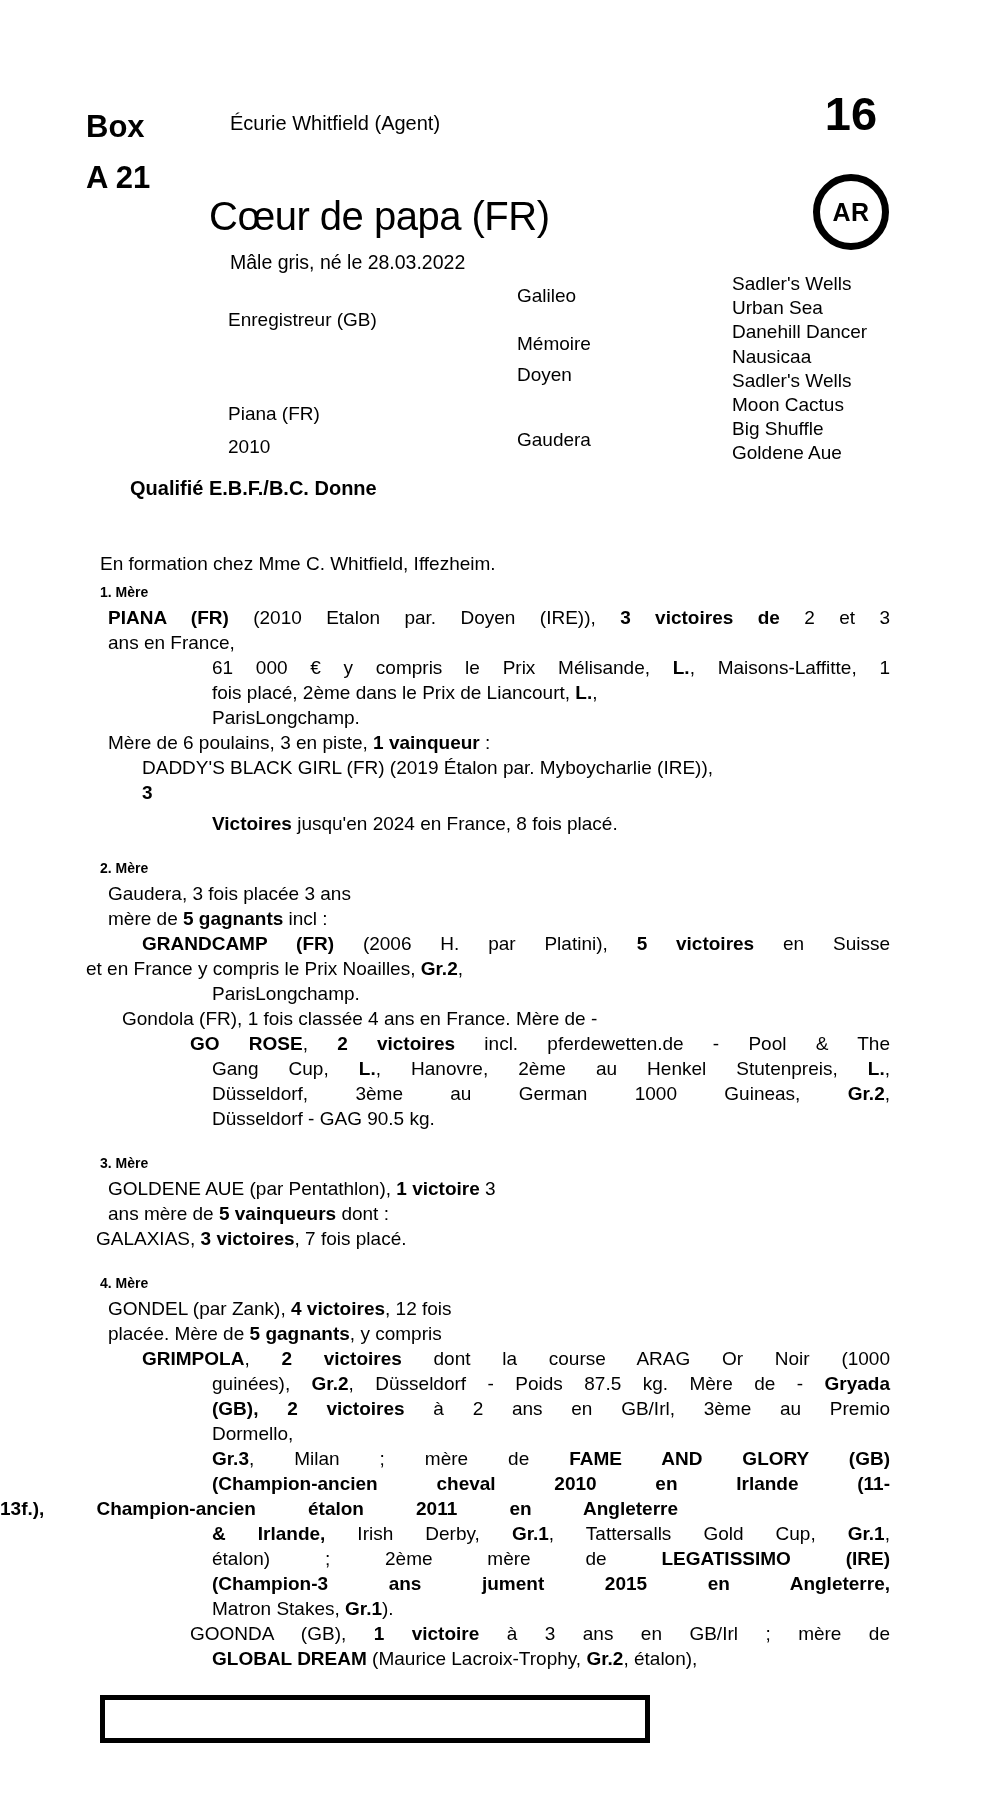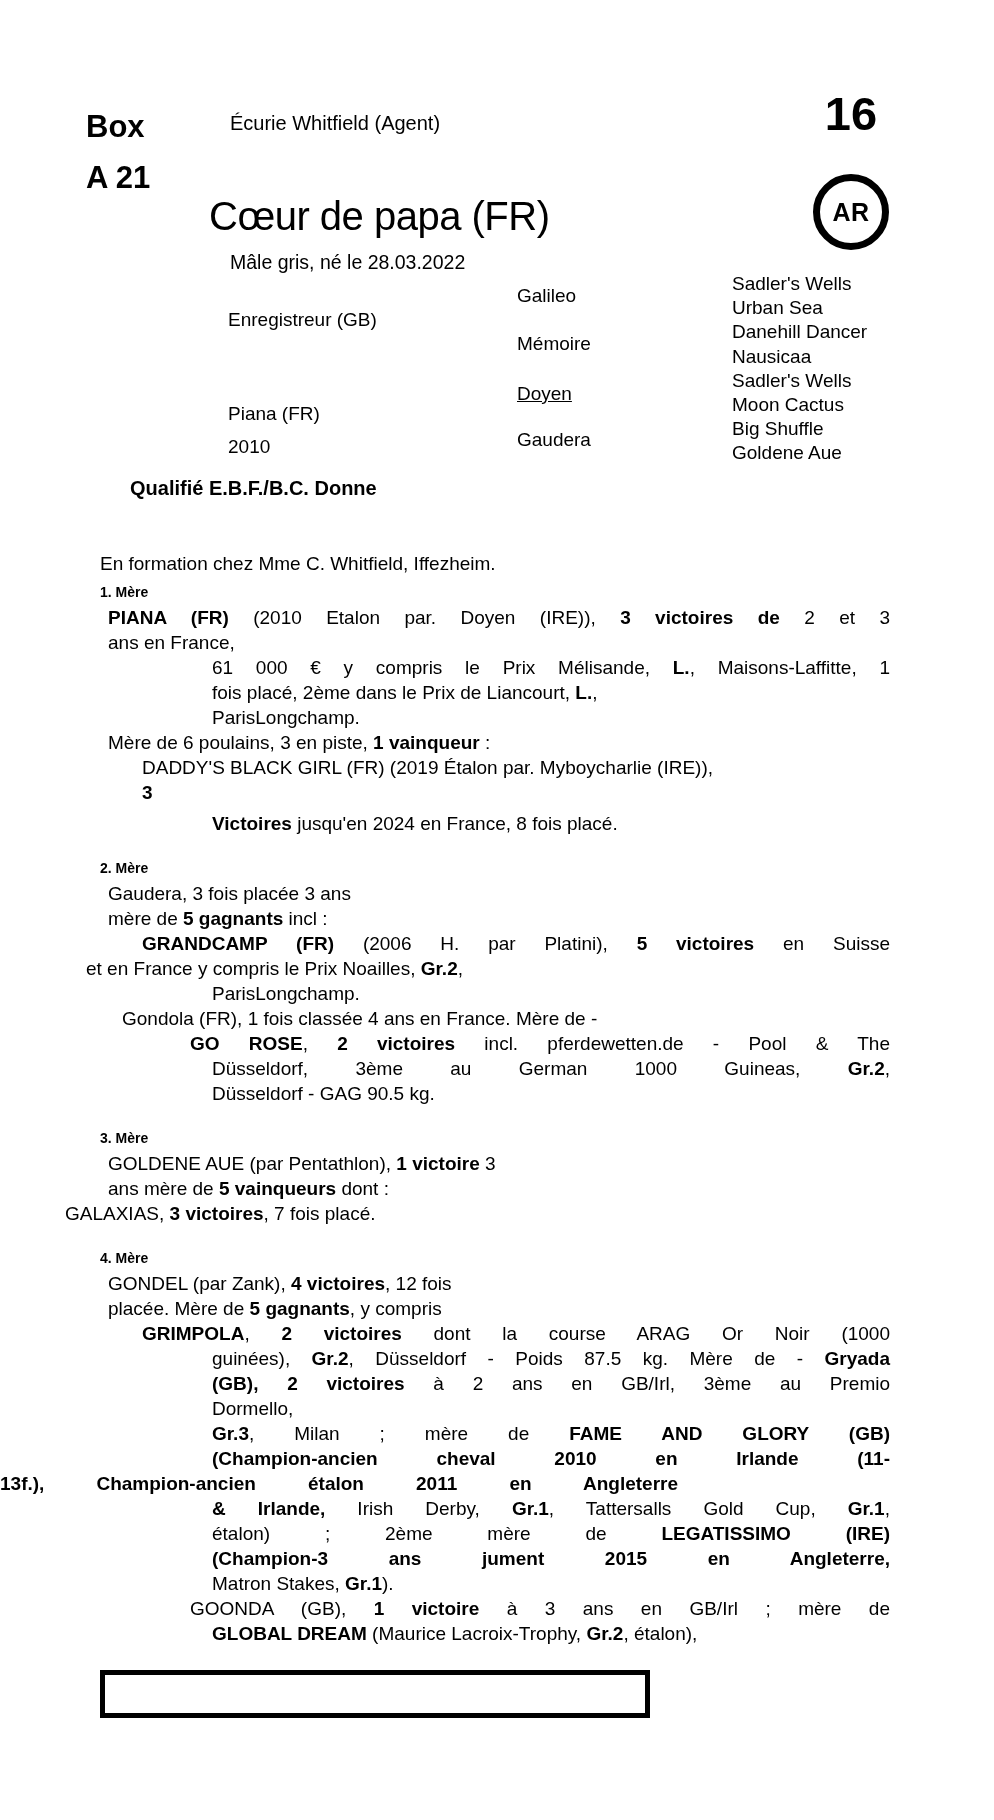--- a/index.html
+++ b/index.html
@@ -47,21 +47,21 @@
 
   <div>
     <div id="ped-g1">
         <div class="abs ped g1" style="top: 309px;">Enregistreur (GB)</div>
         <div class="abs ped g1" style="top: 403px;">Piana (FR)</div>
         <div class="abs ped g1" style="top: 436px;">2010</div>
       </div>
     <div id="ped-g2">
         <div class="abs ped g2" style="top: 285px;">Galileo</div>
         <div class="abs ped g2" style="top: 333px;">Mémoire</div>
-        <div class="abs ped g2" style="top: 383px; text-decoration: underline;">Doyen</div>
+        <div class="abs ped g2" style="top: 364px;">Doyen</div>
         <div class="abs ped g2" style="top: 429px;">Gaudera</div>
       </div>
     <div class="abs ped" id="ped-g3">
         <div>Sadler's Wells</div>
         <div>Urban Sea</div>
         <div>Danehill Dancer</div>
         <div>Nausicaa</div>
         <div>Sadler's Wells</div>
         <div>Moon Cactus</div>
         <div>Big Shuffle</div>
@@ -87,26 +87,27 @@
       <div class="bl" style="margin-left: 142px; width: 748px;"><span class="b">3</span></div>
       <div class="bl" style="margin-left: 212px; width: 678px; margin-top: 6px;"><span class="b">Victoires</span><span> jusqu'en 2024 en France, 8 fois placé.</span></div>
       <div class="bh" style="margin-left: 100px; width: 790px; margin-top: 20px;"><span class="b">2. Mère</span></div>
       <div class="bl" style="margin-left: 108px; width: 782px;"><span>Gaudera, 3 fois placée 3 ans</span></div>
       <div class="bl" style="margin-left: 108px; width: 782px;"><span>mère de </span><span class="b">5 gagnants</span><span> incl :</span></div>
       <div class="bl just" style="margin-left: 142px; width: 748px;"><span class="b">GRANDCAMP (FR) </span><span>(2006 H. par Platini), </span><span class="b">5 victoires</span><span> en Suisse</span></div>
       <div class="bl" style="margin-left: 86px; width: 678px;"><span>et en France y compris le Prix Noailles, </span><span class="b">Gr.2</span><span>,</span></div>
       <div class="bl" style="margin-left: 212px; width: 678px;"><span>ParisLongchamp.</span></div>
       <div class="bl" style="margin-left: 122px; width: 768px;"><span>Gondola (FR), 1 fois classée 4 ans en France. Mère de -</span></div>
       <div class="bl just" style="margin-left: 190px; width: 700px;"><span class="b">GO ROSE</span><span>, </span><span class="b">2 victoires</span><span> incl. pferdewetten.de - Pool &amp; The</span></div>
+      <div class="bl just" style="margin-left: 212px; width: 678px;"><span>Gang Cup, </span><span class="b">L.</span><span>, Hanovre, 2ème au Henkel Stutenpreis, </span><span class="b">L.</span><span>,</span></div>
       <div class="bl just" style="margin-left: 212px; width: 678px;"><span>Düsseldorf, 3ème au German 1000 Guineas, </span><span class="b">Gr.2</span><span>,</span></div>
       <div class="bl" style="margin-left: 212px; width: 678px;"><span>Düsseldorf - GAG 90.5 kg.</span></div>
       <div class="bh" style="margin-left: 100px; width: 790px; margin-top: 20px;"><span class="b">3. Mère</span></div>
       <div class="bl" style="margin-left: 108px; width: 782px;"><span>GOLDENE AUE (par Pentathlon), </span><span class="b">1 victoire</span><span> 3</span></div>
       <div class="bl" style="margin-left: 108px; width: 782px;"><span>ans mère de </span><span class="b">5 vainqueurs</span><span> dont :</span></div>
-      <div class="bl" style="margin-left: 65px; width: 748px;"><span>GALAXIAS, </span><span class="b">3 victoires</span><span>, 7 fois placé.</span></div>
+      <div class="bl" style="margin-left: 96px; width: 748px;"><span>GALAXIAS, </span><span class="b">3 victoires</span><span>, 7 fois placé.</span></div>
       <div class="bh" style="margin-left: 100px; width: 790px; margin-top: 20px;"><span class="b">4. Mère</span></div>
       <div class="bl" style="margin-left: 108px; width: 782px;"><span>GONDEL (par Zank), </span><span class="b">4 victoires</span><span>, 12 fois</span></div>
       <div class="bl" style="margin-left: 108px; width: 782px;"><span>placée. Mère de </span><span class="b">5 gagnants</span><span>, y compris</span></div>
       <div class="bl just" style="margin-left: 142px; width: 748px;"><span class="b">GRIMPOLA</span><span>, </span><span class="b">2 victoires</span><span> dont la course ARAG Or Noir (1000</span></div>
       <div class="bl just" style="margin-left: 212px; width: 678px;"><span>guinées), </span><span class="b">Gr.2</span><span>, Düsseldorf - Poids 87.5 kg. Mère de - </span><span class="b">Gryada</span></div>
       <div class="bl just" style="margin-left: 212px; width: 678px;"><span class="b">(GB), 2 victoires</span><span> à 2 ans en GB/Irl, 3ème au Premio</span></div>
       <div class="bl" style="margin-left: 212px; width: 678px;"><span>Dormello,</span></div>
       <div class="bl just" style="margin-left: 212px; width: 678px;"><span class="b">Gr.3</span><span>, Milan ; mère de </span><span class="b">FAME AND GLORY (GB)</span></div>
       <div class="bl just" style="margin-left: 212px; width: 678px;"><span class="b">(Champion-ancien cheval 2010 en Irlande (11-</span></div>
       <div class="bl just" style="width: 678px;"><span class="b">13f.), Champion-ancien étalon 2011 en Angleterre</span></div>

